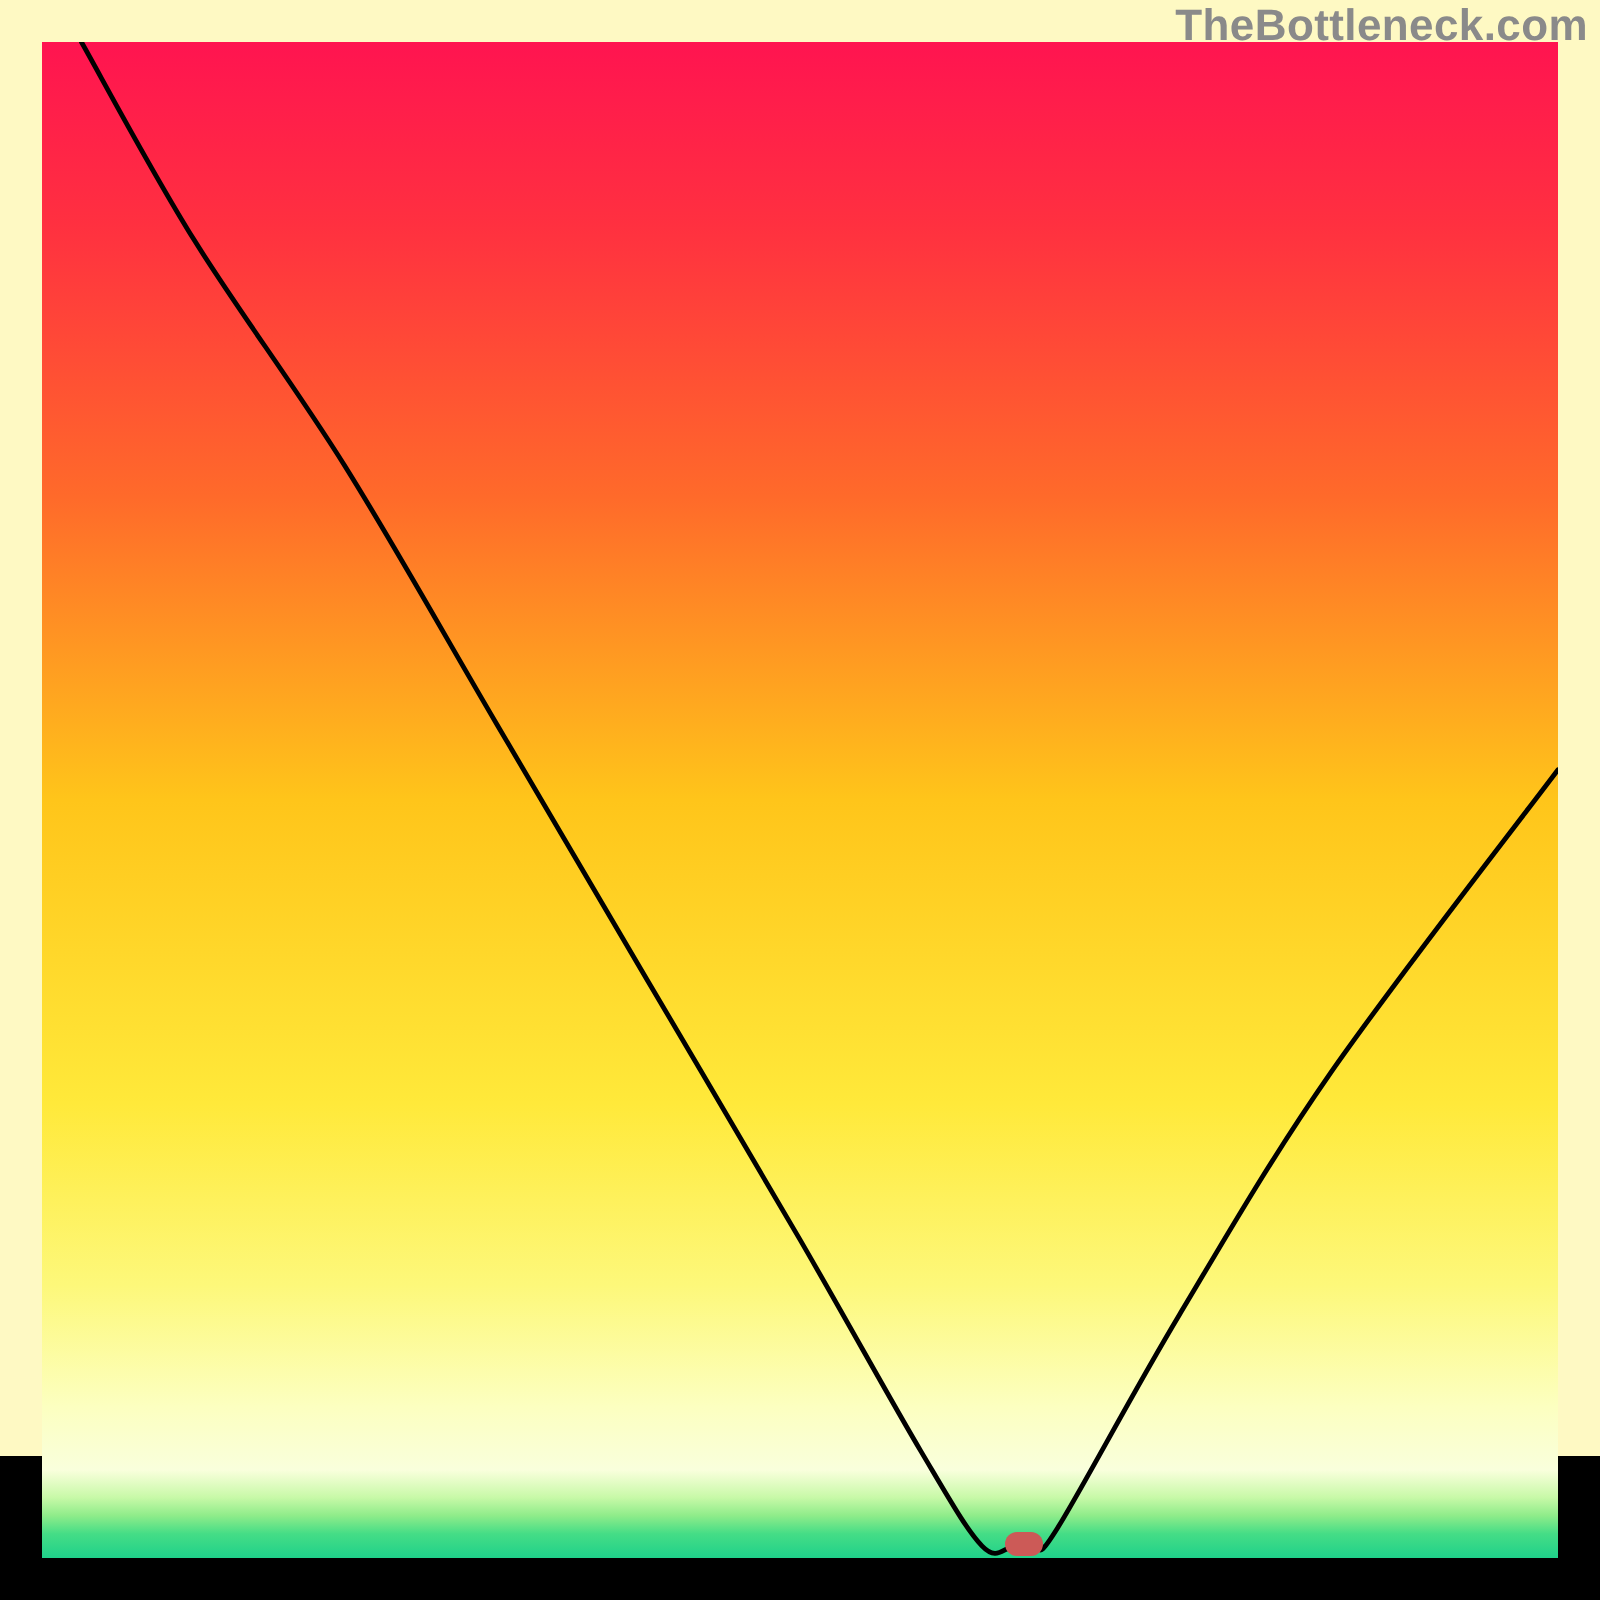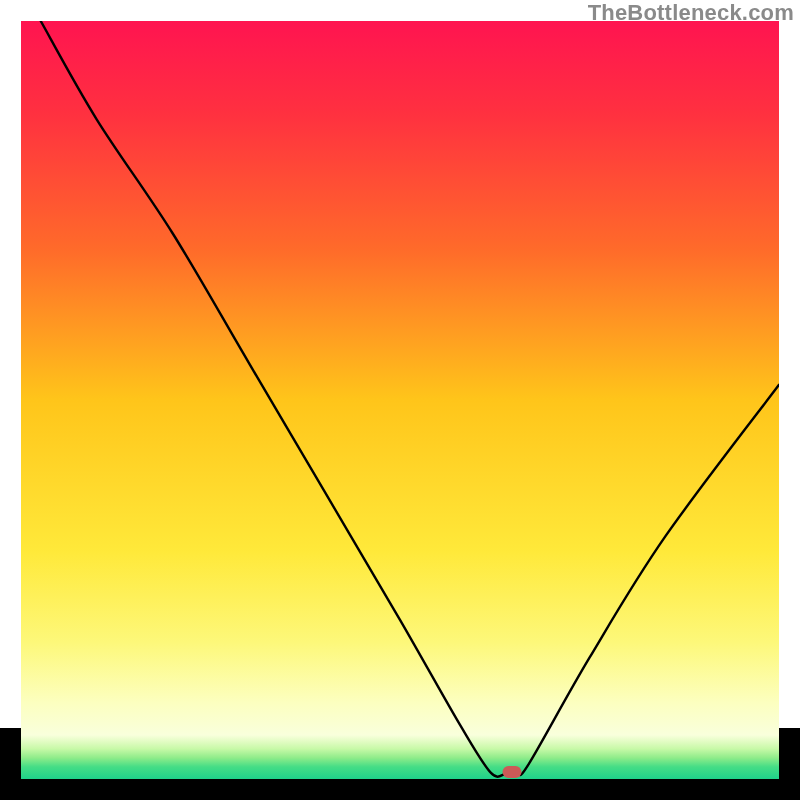--- a/index.html
+++ b/index.html
@@ -9,21 +9,21 @@
     height: 800px;
     background: #000;
     overflow: hidden;
   }
   .frame {
     position: absolute;
     left: 0;
     top: 0;
     width: 800px;
     height: 728px;
-    background: #ffffff;
+    background: #fef9c3;
   }
   .plot {
     position: absolute;
     left: 21px;
     top: 21px;
     width: 758px;
     height: 758px;
     overflow: hidden;
   }
   .gradient {

